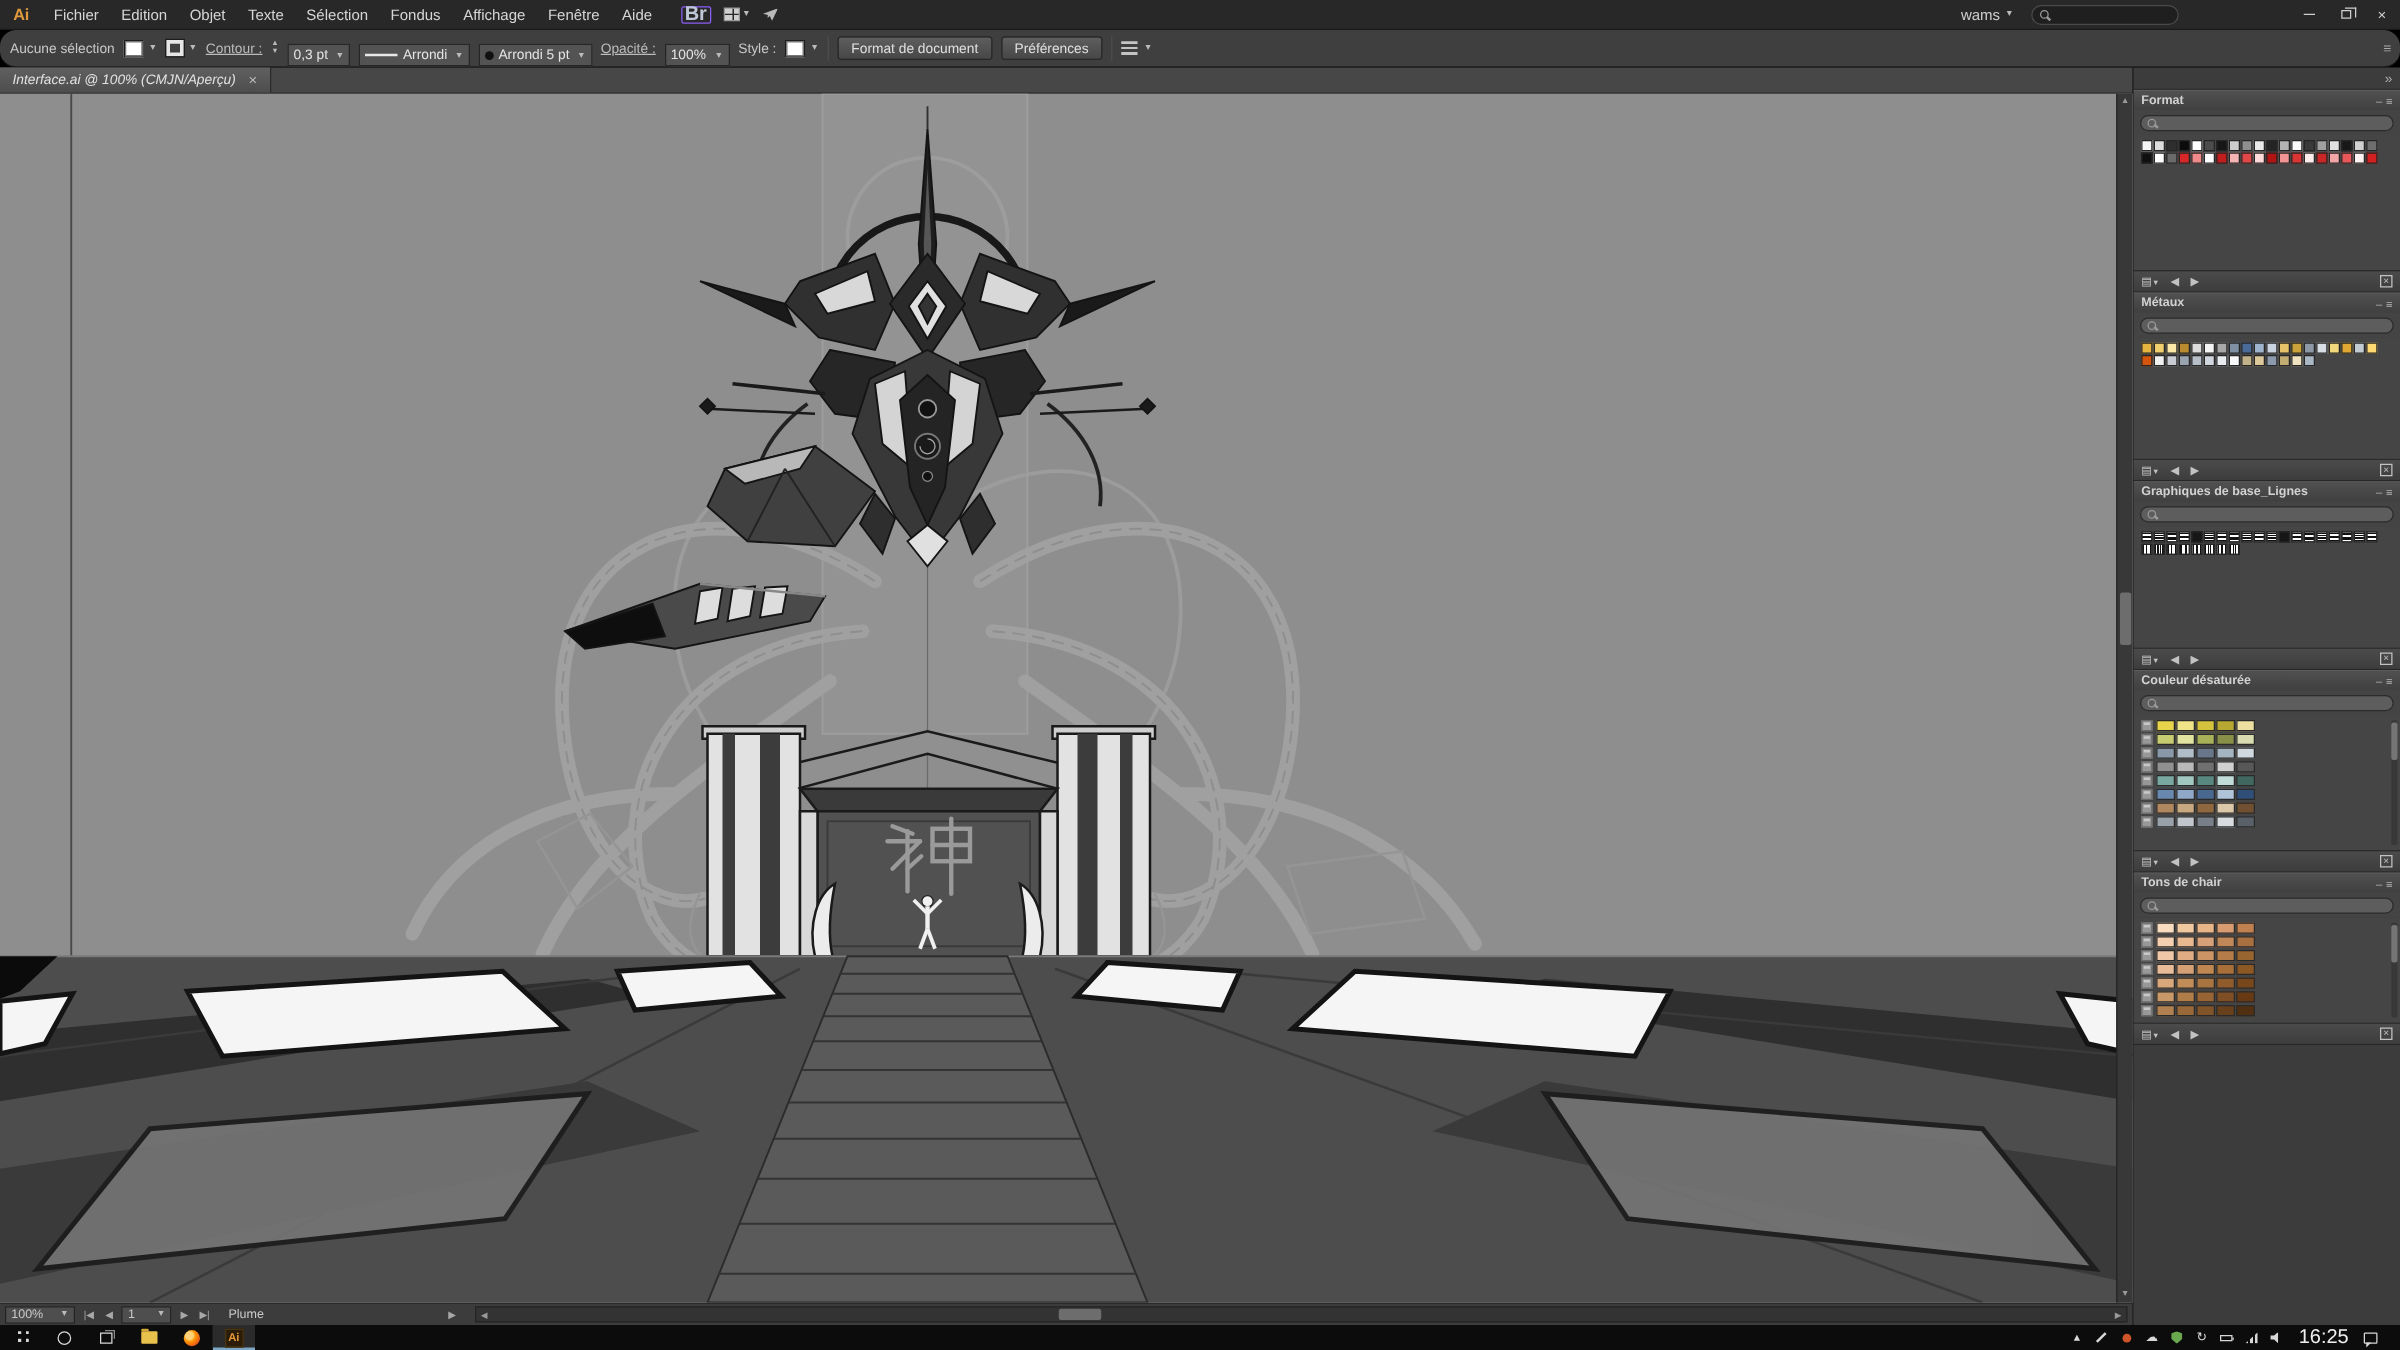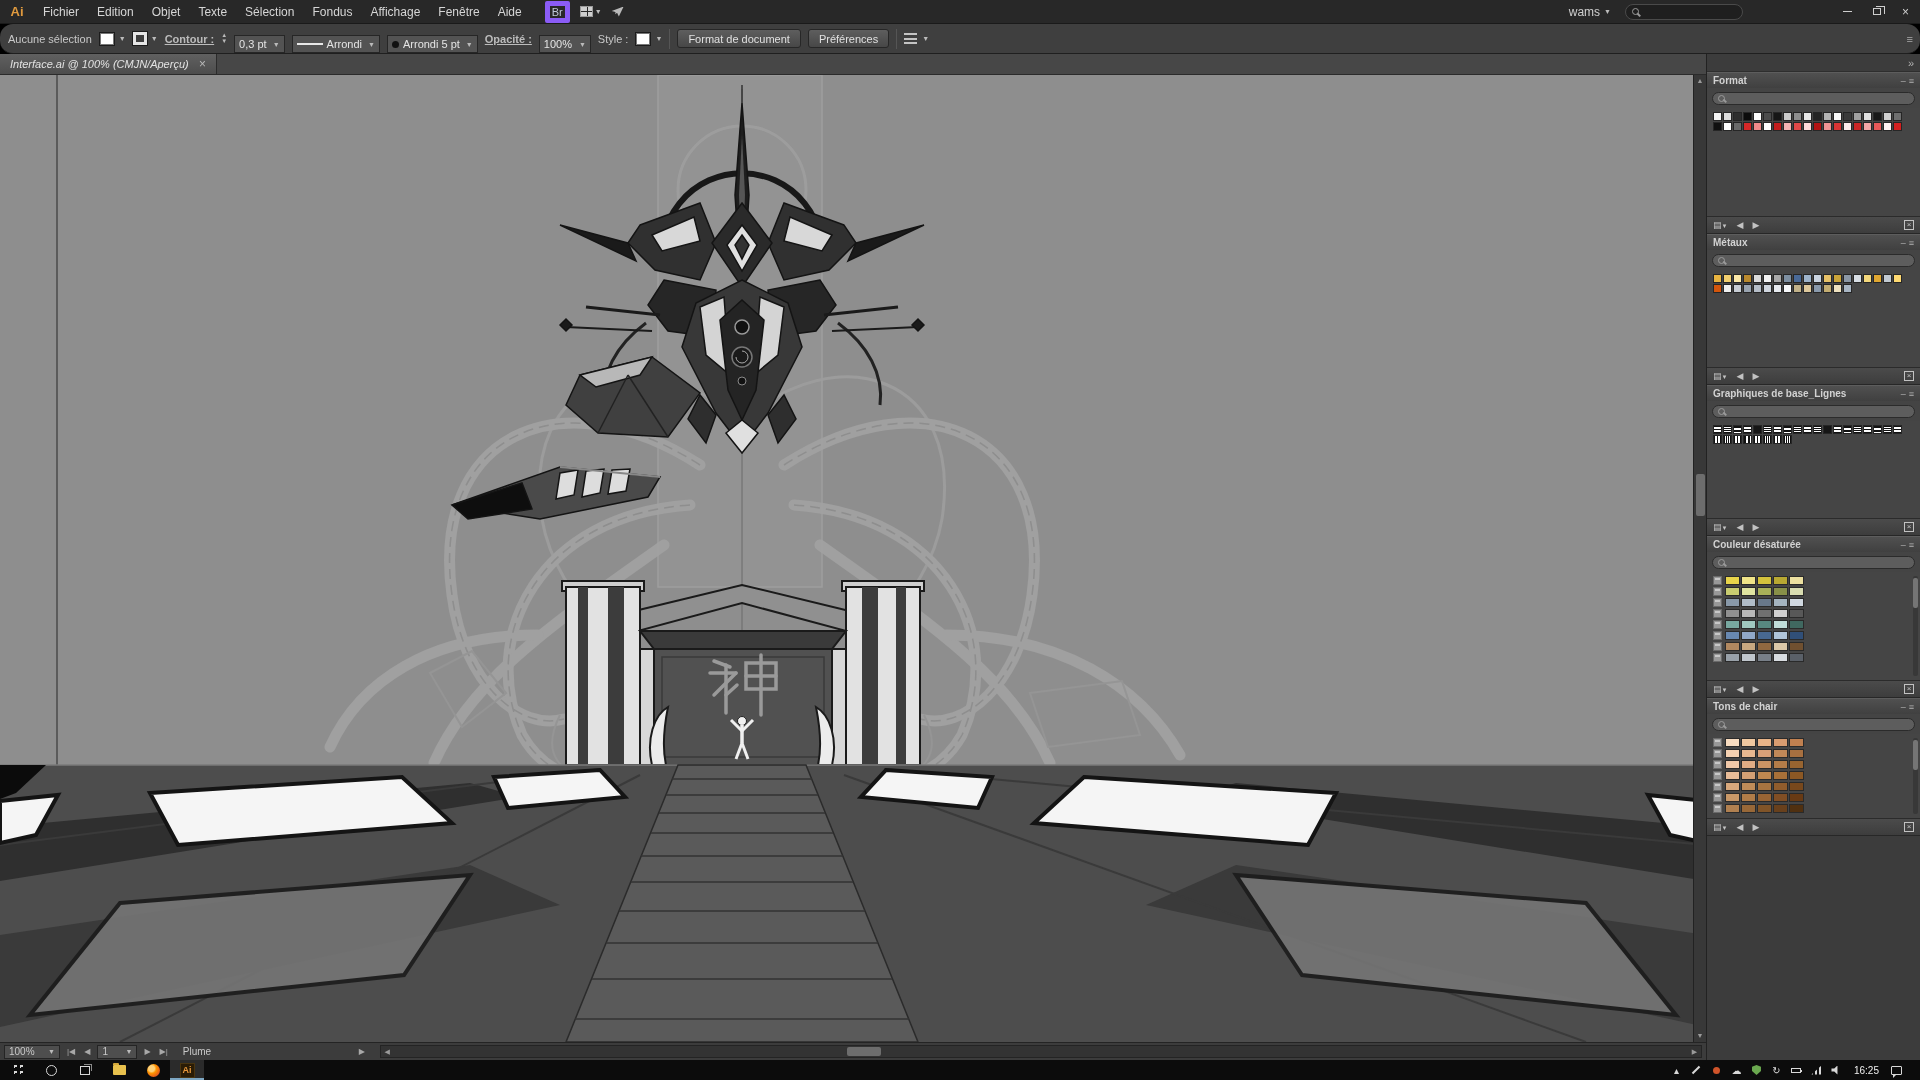--- a/index.html
+++ b/index.html
@@ -6,21 +6,21 @@
   html,body { width:1920px; height:1080px; overflow:hidden; background:#000;
     font-family:"Liberation Sans","DejaVu Sans",sans-serif; }
   .app { width:1920px; height:1080px; display:flex; flex-direction:column; }
 
   
   .menubar { height:24px; background:#282828; display:flex; align-items:center;
     color:#d6d6d6; font-size:12px; border-bottom:1px solid #1a1a1a; flex:0 0 24px; }
   .ai-logo { width:34px; text-align:center; color:#e09a3e; font-weight:bold; font-size:13px; }
   .menu-item { padding:0 9px; line-height:24px; cursor:default; }
   .mb-icons { display:flex; align-items:center; gap:10px; margin-left:14px; }
-  .badge-br { font-size:11px; color:#bfc8d8; border:5px solid #8b5cf6; border-radius:2px; padding:0 2px; line-height:12px; }
+  .badge-br { font-size:16px; color:#bfc8d8; border:1px solid #8b5cf6; border-radius:2px; padding:0 2px; line-height:12px;font-weight:bold; }
   .grid-ic { width:13px; height:11px; background:
      linear-gradient(#9a9a9a,#9a9a9a); position:relative; }
   .grid-ic::after { content:""; position:absolute; inset:1px;
      background:
       linear-gradient(90deg,#282828 0 1px,transparent 1px) 6px 0/100% 100% no-repeat,
       linear-gradient(#282828 0 1px,transparent 1px) 0 4px/100% 100% no-repeat,
       #cfcfcf; }
   .tiny-arrow { font-size:7px; color:#bbb; }
   .share-ic { width:12px; height:10px; background:#b9b9b9;
      clip-path:polygon(0 45%, 100% 0, 60% 100%, 45% 62%, 30% 78%, 32% 55%); }
@@ -38,21 +38,21 @@
   .restore-glyph { width:8px; height:7px; border:1px solid #cfcfcf; position:relative; }
   .restore-glyph::before { content:""; position:absolute; top:-3px; left:2px; width:8px; height:7px; border:1px solid #cfcfcf; border-bottom:none; border-left:none; }
 
   
   .controlbar { height:30px; background:#3f3f3f; border-bottom:1px solid #1f1f1f;
     display:flex; align-items:center; color:#c8c8c8; font-size:11px; padding:0 8px; gap:7px; flex:0 0 30px;border-radius:13px; }
   .cb-sep { width:1px; height:20px; background:#2a2a2a; border-right:1px solid #555; }
   .swatch-fill { width:16px; height:14px; background:#fff; border:1px solid #1c1c1c; box-shadow:0 0 0 1px #777 inset; }
   .swatch-stroke { width:14px; height:13px; border:3px solid #e6e6e6; outline:1px solid #1c1c1c; background:#3f3f3f; }
   .dd-arrow { font-size:7px; color:#bbb; margin-left:2px; }
-  .underlined { text-decoration:underline; color:#bcbcbc;font-weight:bold; }
+  .underlined { text-decoration:underline; color:#bcbcbc; }
   .cb-field { height:18px; background:#535353; border:1px solid #262626; display:flex;
     align-items:center; padding:0 4px; gap:4px; color:#e4e4e4;margin-top:11px; }
   .stepper { display:flex; flex-direction:column; justify-content:center; gap:1px; }
   .stepper span { font-size:6px; line-height:5px; color:#bbb; }
   .line-preview { width:26px; height:2px; background:#e8e8e8; }
   .dot-preview { width:7px; height:7px; background:#111; border-radius:50%; }
   .cb-btn { height:19px; background:linear-gradient(#5e5e5e,#474747); border:1px solid #272727;
     border-radius:3px; color:#e0e0e0; padding:0 10px; display:flex; align-items:center; font-size:11px; }
   .align-ic { width:13px; height:11px; background:
      repeating-linear-gradient(180deg,#c4c4c4 0 2px,transparent 2px 4.5px); }
@@ -116,21 +116,21 @@
   .pen-ic { width:2px; height:10px; background:#d8d8d8; transform:rotate(45deg); }
   .dot-ic { width:7px; height:7px; border-radius:50%; background:#d0542a; }
   .shield-ic { width:9px; height:10px; background:#6aa84f;
      clip-path:polygon(50% 0, 100% 18%, 100% 60%, 50% 100%, 0 60%, 0 18%); }
   .battery-ic { width:10px; height:5px; border:1px solid #d8d8d8; position:relative; }
   .battery-ic::after { content:""; position:absolute; right:-2px; top:1px; width:1.5px; height:2px; background:#d8d8d8; }
   .net-ic { width:10px; height:9px; clip-path:polygon(0 100%, 100% 100%, 100% 0);
      background:repeating-linear-gradient(90deg,#d8d8d8 0 2px,transparent 2px 4px); }
   .vol-ic { width:10px; height:9px; background:#d8d8d8;
      clip-path:polygon(0 32%, 28% 32%, 60% 0, 60% 100%, 28% 68%, 0 68%); }
-  .clock { font-size:10px; color:#eee; padding:0 4px;text-align:center; }
+  .clock { font-size:16px; color:#eee; padding:0 4px;text-align:center; }
   .action-ic { width:11px; height:9px; border:1.3px solid #d8d8d8; border-radius:1px; position:relative; }
   .action-ic::after { content:""; position:absolute; left:1px; bottom:-4px; width:0; height:0;
      border-left:4px solid #d8d8d8; border-bottom:4px solid transparent; }
   .desk-sliver { width:4px; border-left:1px solid #3a3a3a; }
 
   
   .dock { width:214px; background:#3c3c3c; border-left:1px solid #222; display:flex; flex-direction:column; }
   .dock-strip { height:18px; display:flex; align-items:center; justify-content:flex-end;
      padding:0 6px; color:#b0b0b0; font-size:11px; border-bottom:1px solid #2e2e2e; }
   .panel { border-bottom:1px solid #272727; display:flex; flex-direction:column; }

